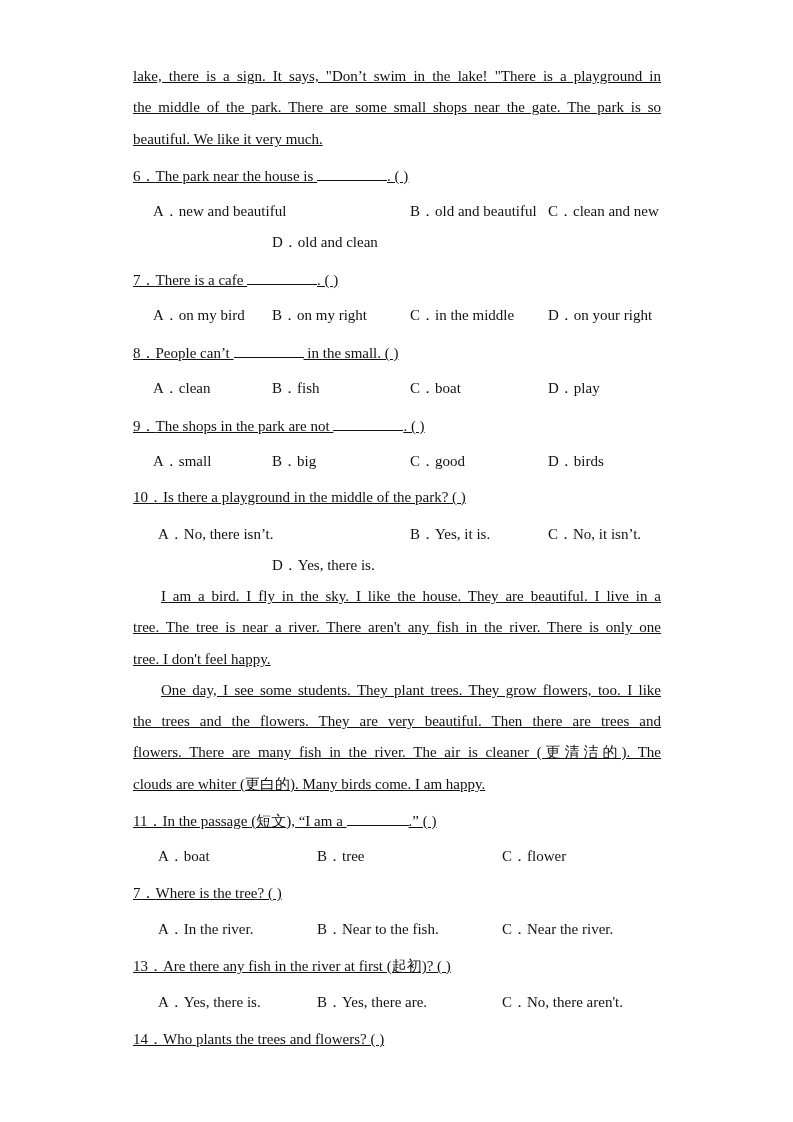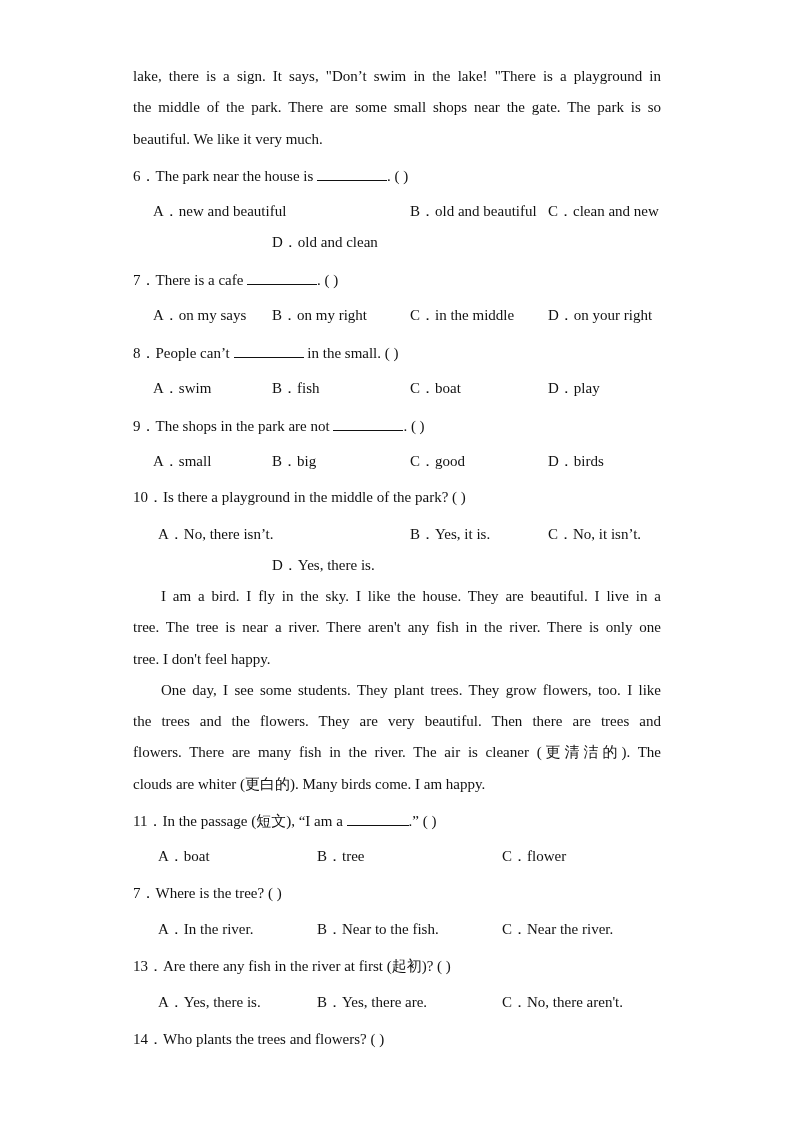--- a/index.html
+++ b/index.html
@@ -1,18 +1,18 @@
 <!DOCTYPE html>
 <html><head>
   <meta charset="utf-8">
   <style>
     html, body { margin: 0; padding: 0; background: #ffffff; }
     body { width: 793px; height: 1122px; position: relative; overflow: hidden;
       font-family: "Liberation Serif", "DejaVu Serif", serif; font-size: 15px; color: #111; }
-    .ln { position: absolute; left: 133px; white-space: nowrap; line-height: 18px; }
+    .ln { position: absolute; left: 133px; white-space: nowrap; line-height: 18px; text-decoration: underline; }
     .just { width: 528px; text-align: justify; text-align-last: justify; white-space: normal; }
     .opt { position: absolute; white-space: nowrap; line-height: 18px; }
     .blank { display: inline-block; border-bottom: 1px solid #111; height: 14px; vertical-align: baseline; }
   </style>
 </head>
 <body>
 
 <div class="ln just" style="top:67px">lake, there is a sign. It says, "Don’t swim in the lake! "There is a playground in</div>
 <div class="ln just" style="top:98px">the middle of the park. There are some small shops near the gate. The park is so</div>
 <div class="ln" style="top:130px">beautiful. We like it very much.</div>
@@ -21,29 +21,29 @@
   <span>6．</span><span>The park near the house is </span><span class="blank" style="width:70px"></span><span>. (    )</span>
 </div>
 <div class="opt" style="top:202px;left:153px">A．new and beautiful</div>
 <div class="opt" style="top:202px;left:410px">B．old and beautiful</div>
 <div class="opt" style="top:202px;left:548px">C．clean and new</div>
 <div class="opt" style="top:233px;left:272px">D．old and clean</div>
 
 <div class="ln" style="top:270px">
   <span>7．</span><span>There is a cafe </span><span class="blank" style="width:70px"></span><span>. (    )</span>
 </div>
-<div class="opt" style="top:306px;left:153px">A．on my says</div>
+<div class="opt" style="top:306px;left:153px">A．on my bird</div>
 <div class="opt" style="top:306px;left:272px">B．on my right</div>
 <div class="opt" style="top:306px;left:410px">C．in the middle</div>
 <div class="opt" style="top:306px;left:548px">D．on your right</div>
 
 <div class="ln" style="top:343px">
   <span>8．</span><span>People can’t </span><span class="blank" style="width:70px"></span><span> in the small. (    )</span>
 </div>
-<div class="opt" style="top:379px;left:153px">A．swim</div>
+<div class="opt" style="top:379px;left:153px">A．clean</div>
 <div class="opt" style="top:379px;left:272px">B．fish</div>
 <div class="opt" style="top:379px;left:410px">C．boat</div>
 <div class="opt" style="top:379px;left:548px">D．play</div>
 
 <div class="ln" style="top:416px">
   <span>9．</span><span>The shops in the park are not </span><span class="blank" style="width:70px"></span><span>. (    )</span>
 </div>
 <div class="opt" style="top:452px;left:153px">A．small</div>
 <div class="opt" style="top:452px;left:272px">B．big</div>
 <div class="opt" style="top:452px;left:410px">C．good</div>

